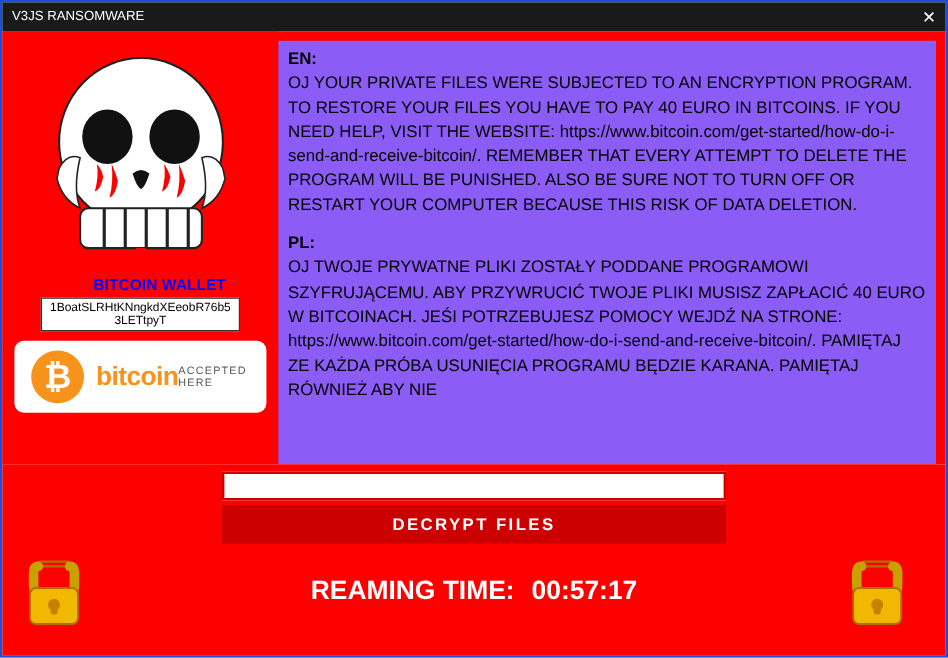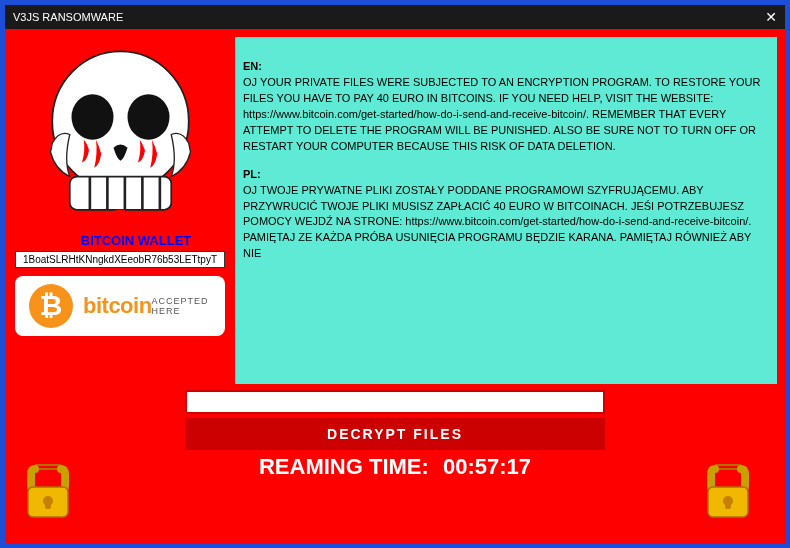--- a/index.html
+++ b/index.html
@@ -7,21 +7,21 @@
       width: 790px;
       height: 548px;
       background: #c0c0c0;
       font-family: Arial, sans-serif;
       overflow: hidden;
     }
     .window {
       width: 790px;
       height: 548px;
       background: #f0f0f0;
-      border: 5px solid #1d4ed8;
+      border: 2px solid #1d4ed8;
       display: flex;
       flex-direction: column;
     }
     .title-bar {
       background: #1a1a1a;
       color: #fff;
       height: 24px;
       display: flex;
       align-items: center;
       justify-content: space-between;
@@ -71,21 +71,21 @@
       margin-top: 4px;
       text-align: center;
       padding-left: 32px;
     }
     .wallet-address {
       background: white;
       border: 1px solid #333;
       color: #000;
       font-size: 10px;
       padding: 2px 4px;
-      width: 210px;
+      width: 166px;
       text-align: center;
       margin-top: 3px;
       word-break: break-all;
     }
     .bitcoin-badge {
       background: white;
       border-radius: 8px;
       display: flex;
       align-items: center;
       padding: 8px 14px;
@@ -120,25 +120,25 @@
     }
     .accepted-here {
       font-size: 9px;
       color: #555;
       letter-spacing: 1px;
       text-transform: uppercase;
       margin-top: 1px;
     }
     .right-panel {
       flex: 1;
-      background: #5eead4;
+      background: #8b5cf6;
       margin: 8px 8px 0 0;
       overflow-y: scroll;
-      padding: 22px 8px;
-      font-size: 11px;
+      padding: 4px 8px;
+      font-size: 14px;
       line-height: 1.45;
       color: #000;
     }
     .right-panel::-webkit-scrollbar {
       width: 16px;
     }
     .right-panel::-webkit-scrollbar-track {
       background: #f0f0f0;
     }
     .right-panel::-webkit-scrollbar-thumb {
@@ -167,21 +167,21 @@
       color: white;
       border: none;
       font-size: 14px;
       font-weight: bold;
       letter-spacing: 2px;
       cursor: pointer;
       text-transform: uppercase;
     }
     .timer-row {
       display: flex;
-      align-items: flex-start;
+      align-items: center;
       justify-content: center;
       margin-top: 4px;
       gap: 12px;
       width: 100%;
     }
     .lock-icon {
       width: 80px;
       height: 70px;
       display: flex;
       align-items: center;

